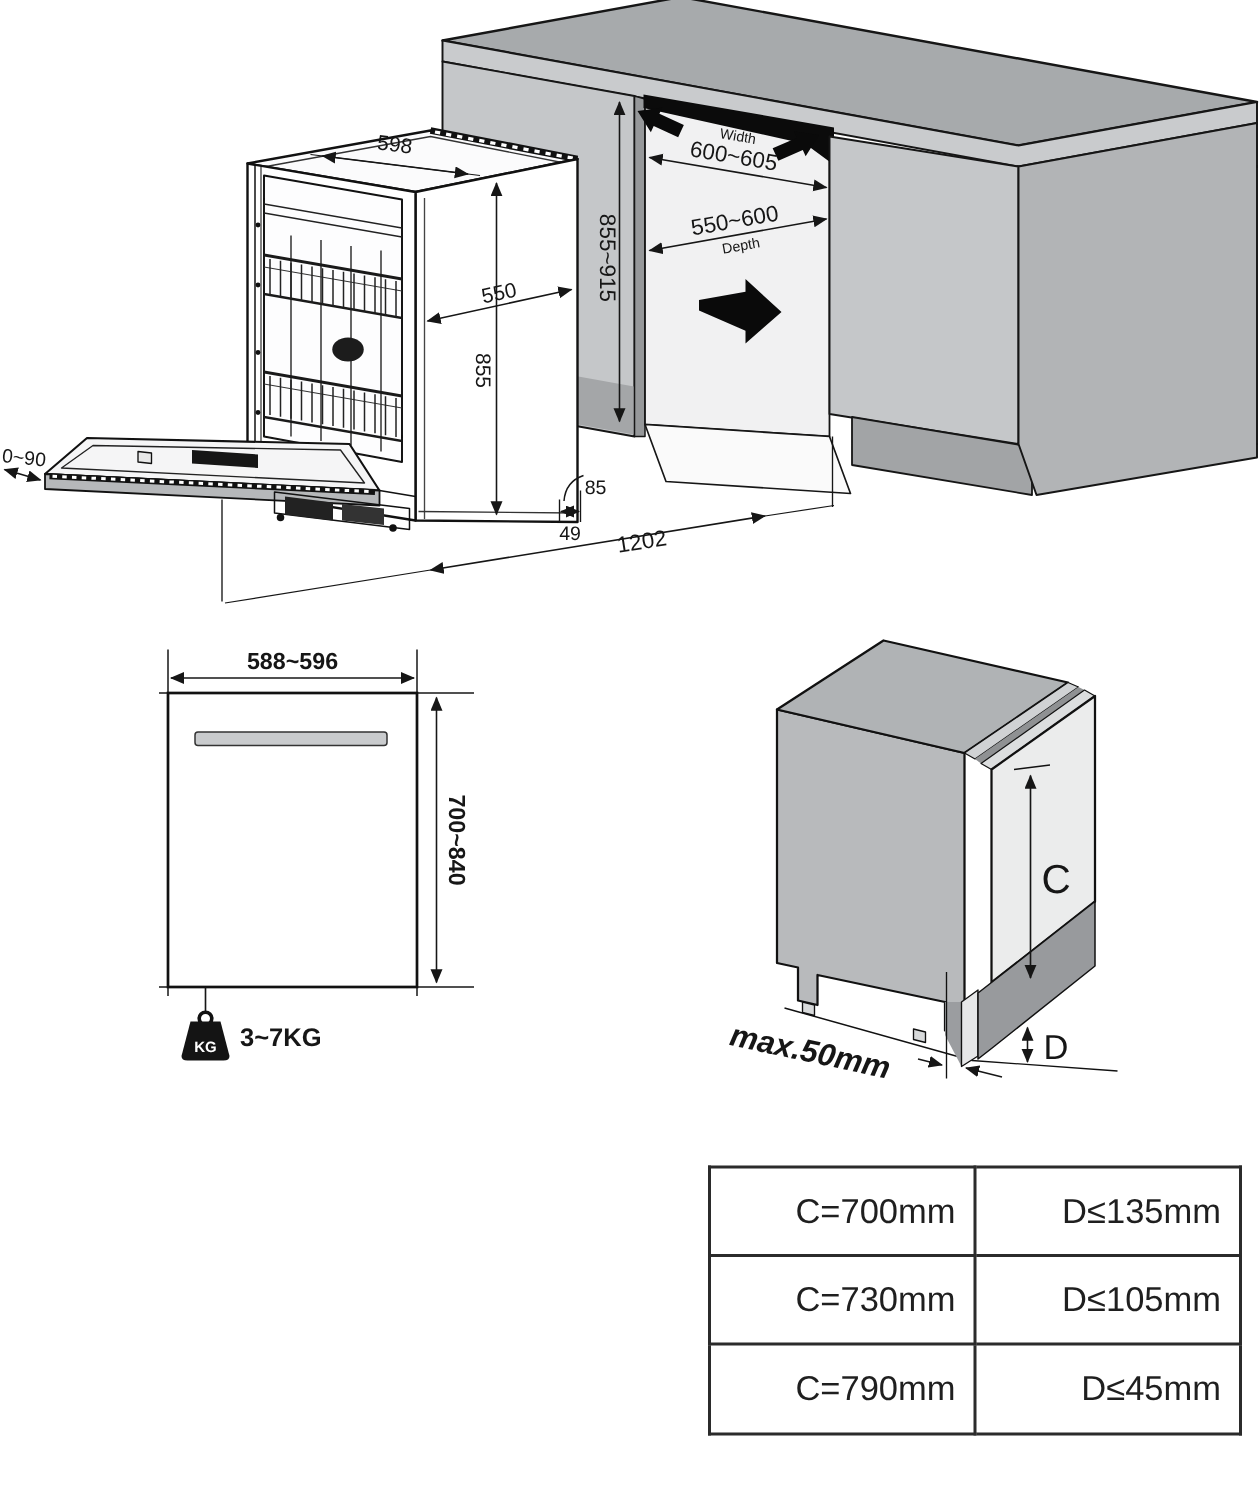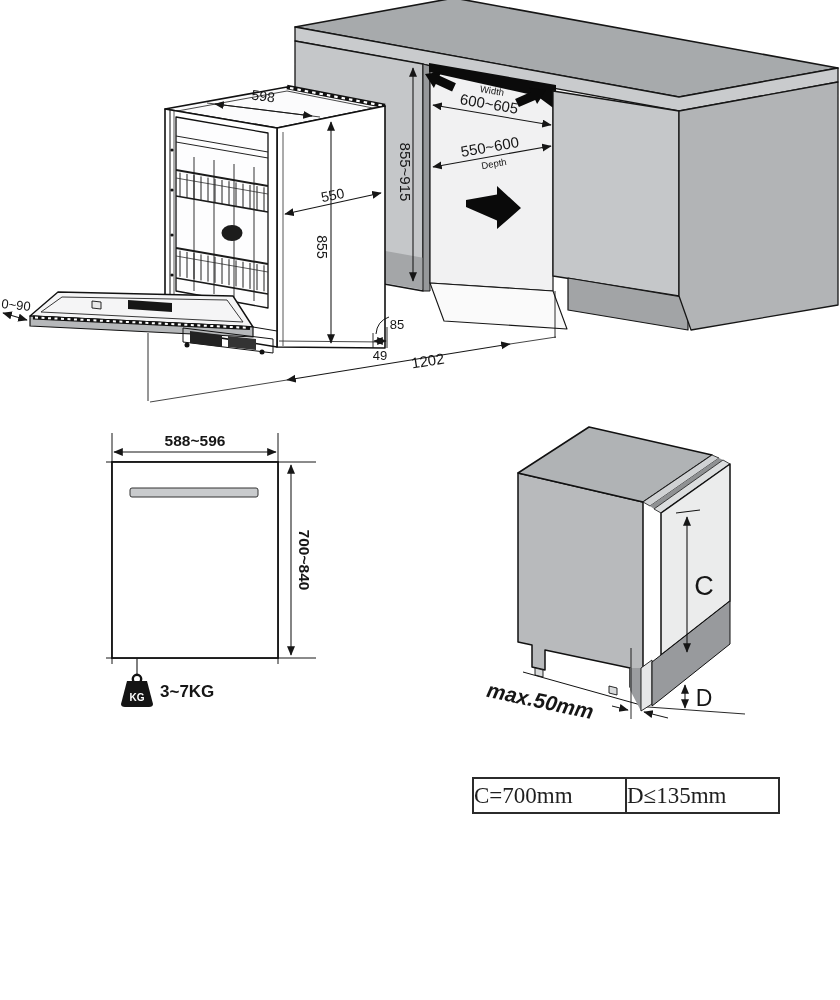--- a/index.html
+++ b/index.html
@@ -11,22 +11,22 @@
   .dim-sm{font-size:13px;}
   .dim-lg{font-size:15px;}
   .dim-tiny{font-size:9.5px;}
   .dim-bold{font-size:15.5px;font-weight:700;}
   .kg-label{font-size:17px;font-weight:700;}
   .kg-badge{font-size:10px;font-weight:700;fill:#ffffff;}
   .c-label{font-size:27px;}
   .d-label{font-size:23px;}
   .max-label{font-size:21px;font-weight:700;font-style:italic;}
   .spec-table{position:absolute;left:472px;top:777px;border-collapse:collapse;table-layout:fixed;}
-  .spec-table td{border:2px solid #2b2b2b;width:151px;height:33.2px;text-align:left;
-    vertical-align:middle;font-size:23px;color:#1f1f1f;padding:0;background:#fff;font-family:Liberation Serif, serif;}
+  .spec-table td{border:2px solid #2b2b2b;width:151px;height:33.2px;text-align:right;
+    vertical-align:middle;font-size:23px;color:#1f1f1f;padding:12px;background:#fff;}
 </style>
 </head>
 <body>
 
 <div class="stage">
 
 <svg width="840" height="775" viewBox="0 0 840 775">
   <defs>
     <marker id="ar" markerWidth="11" markerHeight="9" refX="8.8" refY="4" orient="auto-start-reverse" markerUnits="userSpaceOnUse">
       <path d="M0,0 L9.5,4 L0,8 Z" fill="#161616"></path>
@@ -188,16 +188,24 @@
   <text class="d-label" text-anchor="middle" x="704" y="706">D</text>
   <text class="max-label" text-anchor="middle" transform="rotate(12 540 702)" x="540" y="708">max.50mm</text>
 </svg>
 
 <table class="spec-table">
   <tbody>
     <tr>
       <td>C=700mm</td>
       <td>D≤135mm</td>
     </tr>
+    <tr>
+      <td>C=730mm</td>
+      <td>D≤105mm</td>
+    </tr>
+    <tr>
+      <td>C=790mm</td>
+      <td>D≤45mm</td>
+    </tr>
   </tbody>
 </table>
 
 </div>
 
 </body></html>

